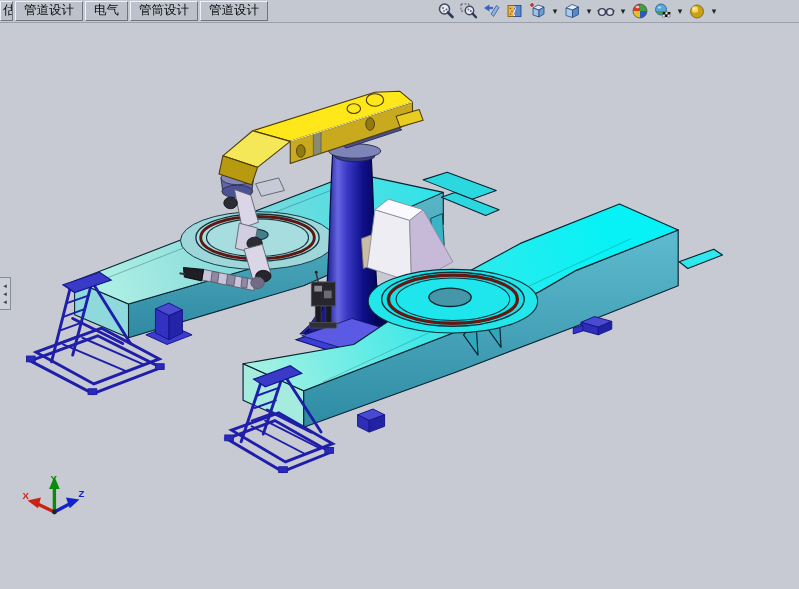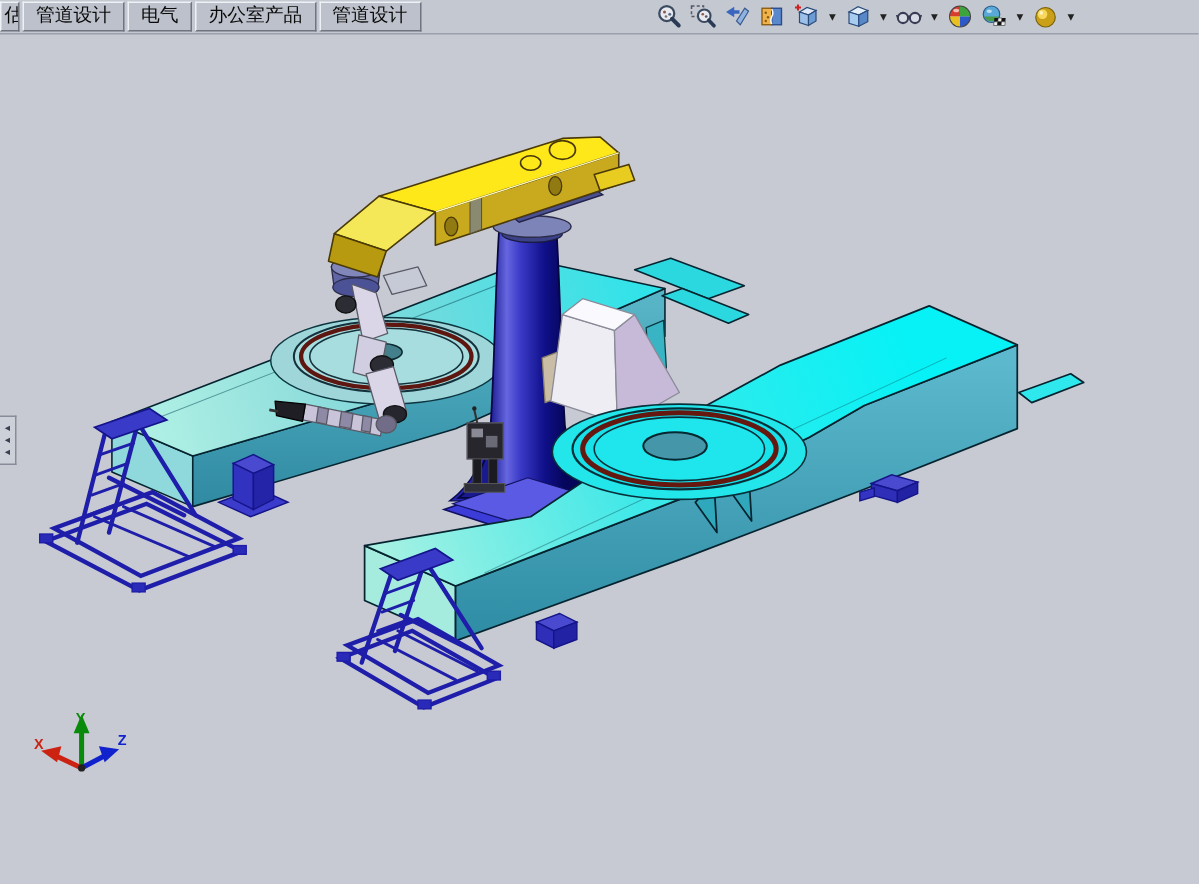--- a/index.html
+++ b/index.html
@@ -24,21 +24,21 @@
   .expander span{font-size:7px;line-height:7px;color:#3a4050;}
 </style>
 </head>
 <body>
 
 <div class="toolbar">
   <div class="tabs">
     <div class="tab partial">估</div>
     <div class="tab">管道设计</div>
     <div class="tab">电气</div>
-    <div class="tab">办公室产品</div>
+    <div class="tab">管筒设计</div>
     <div class="tab">管道设计</div>
   </div>
 
   <div class="hud">
     <span class="hicon">
       <svg width="18" height="18">
           <circle cx="7.5" cy="7" r="5" fill="#e9eaf0" stroke="#3a4a60" stroke-width="1.5"></circle>
       <circle cx="6" cy="6" r="1" fill="#8a5a4a"></circle>
           <circle cx="9.5" cy="7.5" r="1" fill="#5a6a8a"></circle>
           <circle cx="7" cy="9" r="0.9" fill="#777"></circle>

